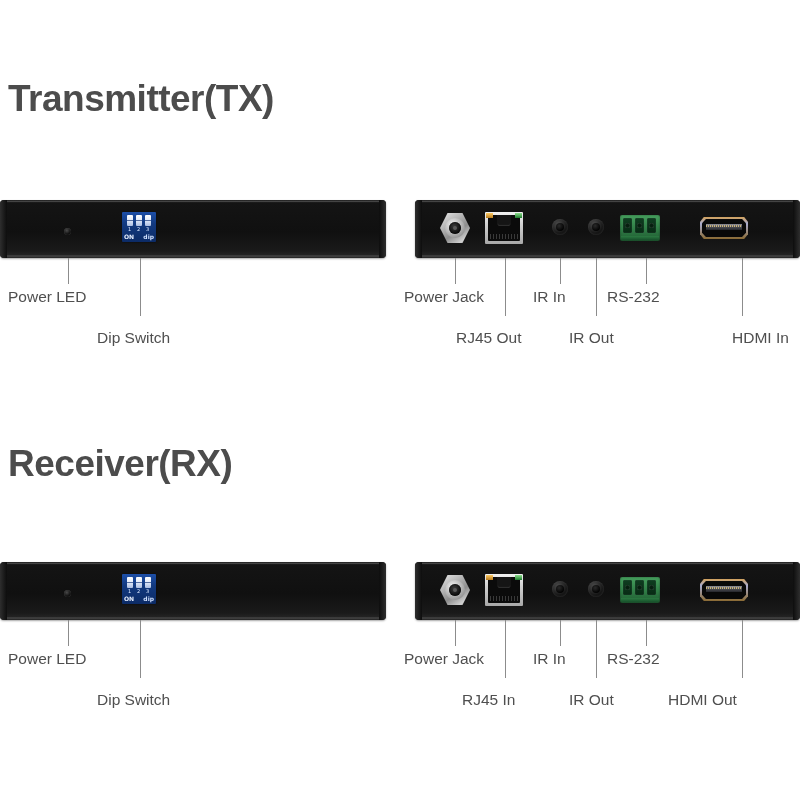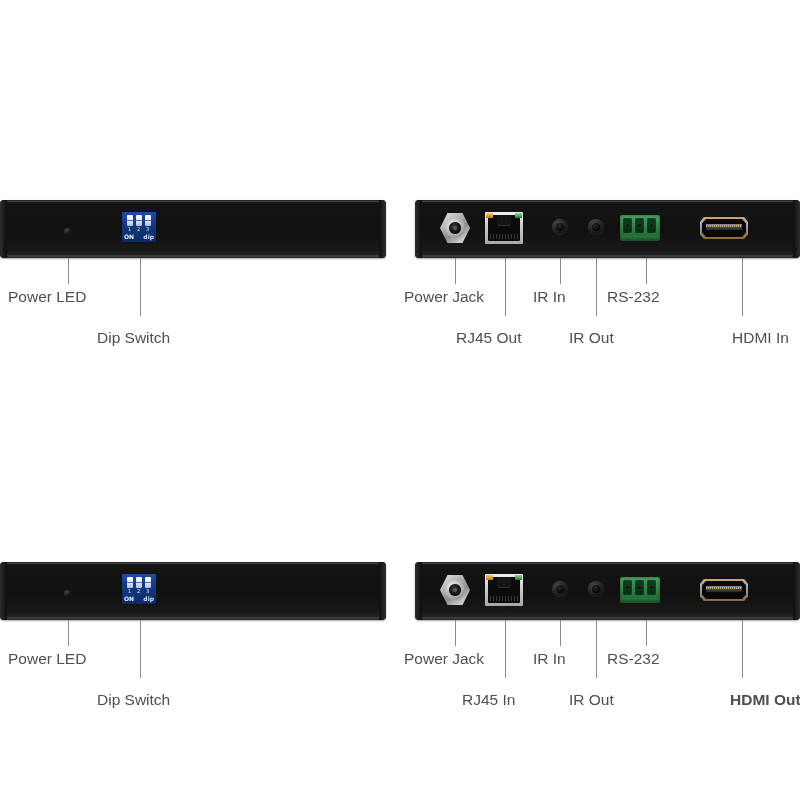--- a/index.html
+++ b/index.html
@@ -209,20 +209,21 @@
     white-space:nowrap;
     line-height:1;
     font-family:"Liberation Sans", sans-serif;
   }
 </style>
 </head>
 <body>
 
 <div class="stage">
 
+  <div class="section-title" style="left:8px;top:80px;">Transmitter(TX)</div>
 
   <div class="device" style="left:0px;top:200px;width:386px;height:58px;">
     <div class="topbevel"></div>
     <div class="botbevel"></div>
     <div class="leftcap"></div>
     <div class="rightcap"></div>
 
     <div class="led-hole" style="left:64px;top:28px;"></div>
 
     <div class="dip" style="left:122px;top:12px;">
@@ -293,20 +294,21 @@
 
   <div class="leader" style="left:596px;top:258px;height:58px;"></div>
   <div class="callout" style="left:569px;top:330px;">IR Out</div>
 
   <div class="leader" style="left:646px;top:258px;height:26px;"></div>
   <div class="callout" style="left:607px;top:289px;">RS-232</div>
 
   <div class="leader" style="left:742px;top:258px;height:58px;"></div>
   <div class="callout" style="left:732px;top:330px;">HDMI In</div>
 
+  <div class="section-title" style="left:8px;top:445px;">Receiver(RX)</div>
 
   <div class="device" style="left:0px;top:562px;width:386px;height:58px;">
     <div class="topbevel"></div>
     <div class="botbevel"></div>
     <div class="leftcap"></div>
     <div class="rightcap"></div>
 
     <div class="led-hole" style="left:64px;top:28px;"></div>
 
     <div class="dip" style="left:122px;top:12px;">
@@ -375,15 +377,15 @@
   <div class="leader" style="left:560px;top:620px;height:26px;"></div>
   <div class="callout" style="left:533px;top:651px;">IR In</div>
 
   <div class="leader" style="left:596px;top:620px;height:58px;"></div>
   <div class="callout" style="left:569px;top:692px;">IR Out</div>
 
   <div class="leader" style="left:646px;top:620px;height:26px;"></div>
   <div class="callout" style="left:607px;top:651px;">RS-232</div>
 
   <div class="leader" style="left:742px;top:620px;height:58px;"></div>
-  <div class="callout" style="left:730px;top:692px;font-weight:bold;">HDMI Out</div>
+  <div class="callout" style="left:668px;top:692px;">HDMI Out</div>
 
 </div>
 
 </body></html>

